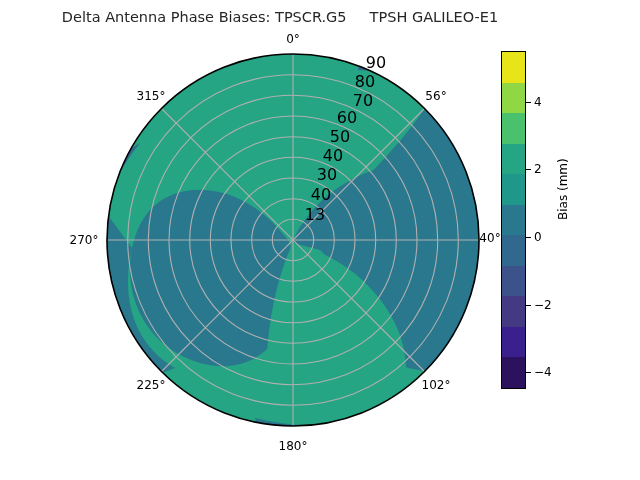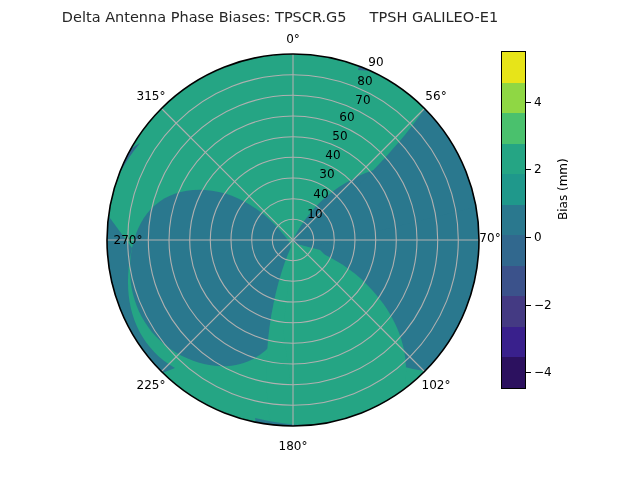--- a/index.html
+++ b/index.html
@@ -87,21 +87,21 @@
   .theta-label {
     position: absolute;
     font-size: 12px;
     color: #000000;
     white-space: nowrap;
     transform: translate(-50%, -50%);
     font-family: "DejaVu Sans", sans-serif;
   }
   .r-label {
     position: absolute;
-    font-size: 12px;
+    font-size: 16px;
     color: #000000;
     white-space: nowrap;
     transform: translate(-50%, -50%);
     font-family: "DejaVu Sans", sans-serif;
   }
   #theta-90-clip {
     position: absolute;
     left: 478px;
     top: 224px;
     width: 23px;
@@ -182,29 +182,29 @@
       <line x1="161.5" y1="108.5" x2="424.5" y2="371.5"></line>
       <line x1="424.5" y1="108.5" x2="161.5" y2="371.5"></line>
     </g>
 
     <circle cx="293" cy="240" r="186" fill="none" stroke="#000000" stroke-width="1.6"></circle>
   </svg>
 
   <div class="theta-label" style="left:293px; top:39px;">0°</div>
   <div class="theta-label" style="left:436px; top:96px;">56°</div>
   <div id="theta-90-clip">
-    <div class="theta-label">70°</div>
+    <div class="theta-label">40°</div>
   </div>
   <div class="theta-label" style="left:436px; top:385px;">102°</div>
   <div class="theta-label" style="left:293px; top:446px;">180°</div>
   <div class="theta-label" style="left:151px; top:385px;">225°</div>
-  <div class="theta-label" style="left:84px; top:240px;margin-left:44px;">270°</div>
+  <div class="theta-label" style="left:84px; top:240px;">270°</div>
   <div class="theta-label" style="left:151px; top:96px;">315°</div>
 
-  <div class="r-label" style="left:315px; top:214px;">10</div>
+  <div class="r-label" style="left:315px; top:214px;">13</div>
   <div class="r-label" style="left:321px; top:194px;">40</div>
   <div class="r-label" style="left:327px; top:174px;">30</div>
   <div class="r-label" style="left:333px; top:155px;">40</div>
   <div class="r-label" style="left:340px; top:136px;text-align:right;">50</div>
   <div class="r-label" style="left:347px; top:117px;">60</div>
   <div class="r-label" style="left:355px; top:100px;margin-left:8px;">70</div>
   <div class="r-label" style="left:365px; top:81px;">80</div>
   <div class="r-label" style="left:376px; top:62px;">90</div>
 
   <div id="colorbar-wrap">

